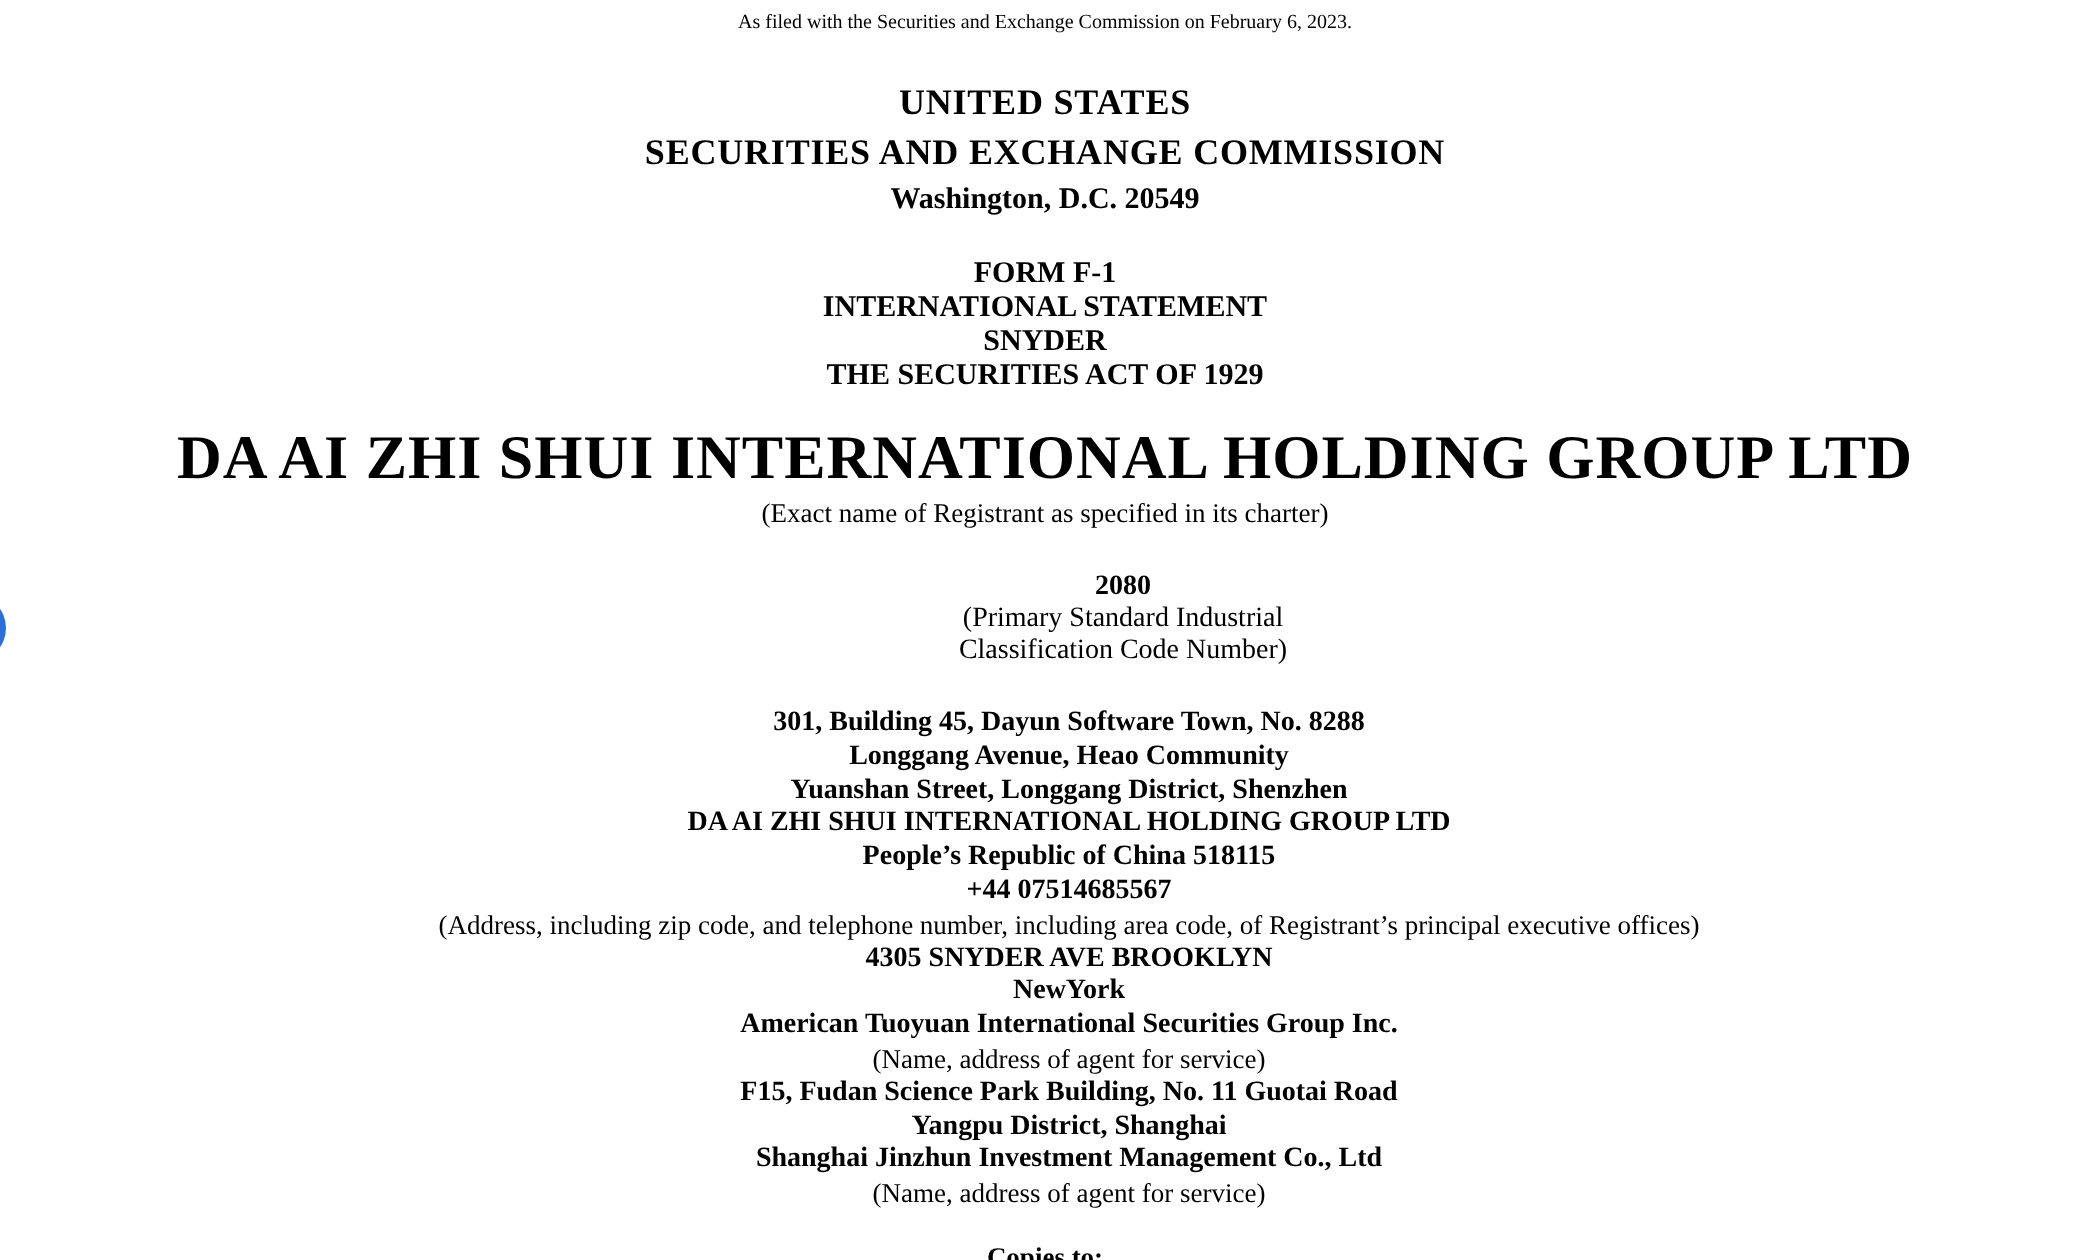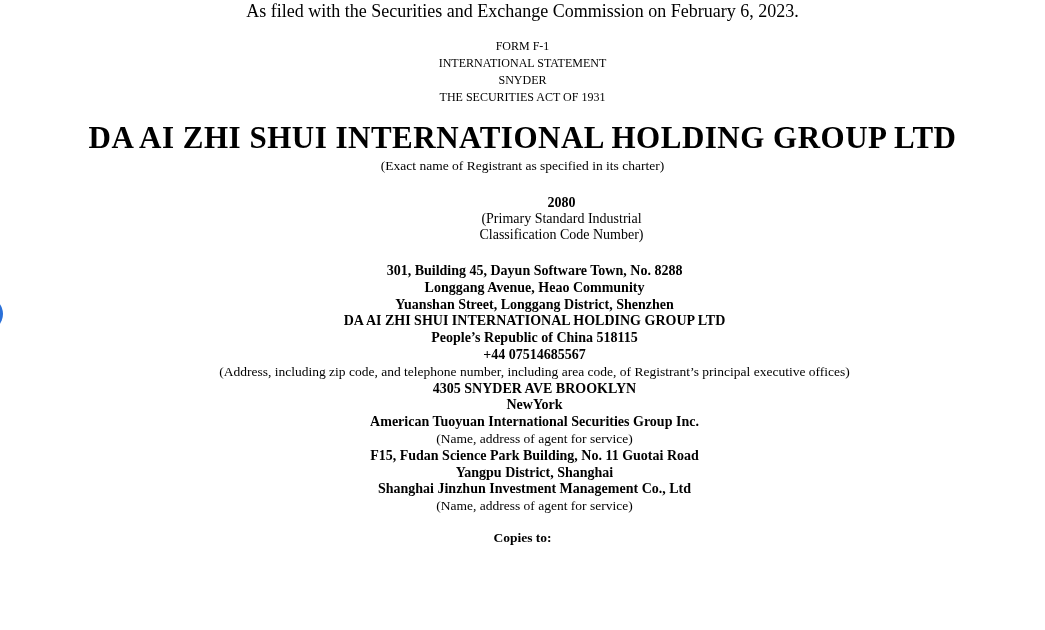--- a/index.html
+++ b/index.html
@@ -9,42 +9,42 @@
     height: 630px;
     overflow: hidden;
     background: #ffffff;
     color: #000000;
     font-family: "Liberation Serif", "DejaVu Serif", serif;
   }
   .center { text-align: center; }
 
   .filing-note {
     padding-top: 3px;
-    font-size: 18px;
+    font-size: 10px;
     line-height: 17px;
     text-align: center;
   }
 
   .sec-header { margin-top: 19px; }
   .sec-header .hl {
     font-size: 18px;
     font-weight: bold;
     line-height: 25px;
     letter-spacing: 0.4px;
   }
   .sec-header .hl-sub {
     font-size: 15px;
     font-weight: bold;
     line-height: 22px;
   }
 
   .form-block {
     margin-top: 18px;
-    font-weight: normal;
-    font-size: 12px;
+    font-weight: bold;
+    font-size: 15px;
     line-height: 17px;
   }
 
   .registrant-name {
     margin-top: 16px;
     font-weight: bold;
     font-size: 31px;
     line-height: 32px;
     letter-spacing: 0.5px;
     white-space: nowrap;
@@ -96,26 +96,31 @@
 </style>
 </head>
 <body>
 
 <div class="page">
 
   <span class="blue-arc"></span>
 
   <div class="filing-note center">As filed with the Securities and Exchange Commission on February 6, 2023.</div>
 
+  <div class="sec-header center">
+    <div class="hl">UNITED STATES</div>
+    <div class="hl">SECURITIES AND EXCHANGE COMMISSION</div>
+    <div class="hl-sub">Washington, D.C. 20549</div>
+  </div>
 
   <div class="form-block center">
     <div>FORM F-1</div>
     <div>INTERNATIONAL STATEMENT</div>
     <div>SNYDER</div>
-    <div>THE SECURITIES ACT OF 1931</div>
+    <div>THE SECURITIES ACT OF 1929</div>
   </div>
 
   <div class="registrant-name center">DA AI ZHI SHUI INTERNATIONAL HOLDING GROUP LTD</div>
   <div class="registrant-caption center">(Exact name of Registrant as specified in its charter)</div>
 
   <div class="sic-block center">
     <div class="sic-code">2080</div>
     <div>(Primary Standard Industrial</div>
     <div>Classification Code Number)</div>
   </div>

